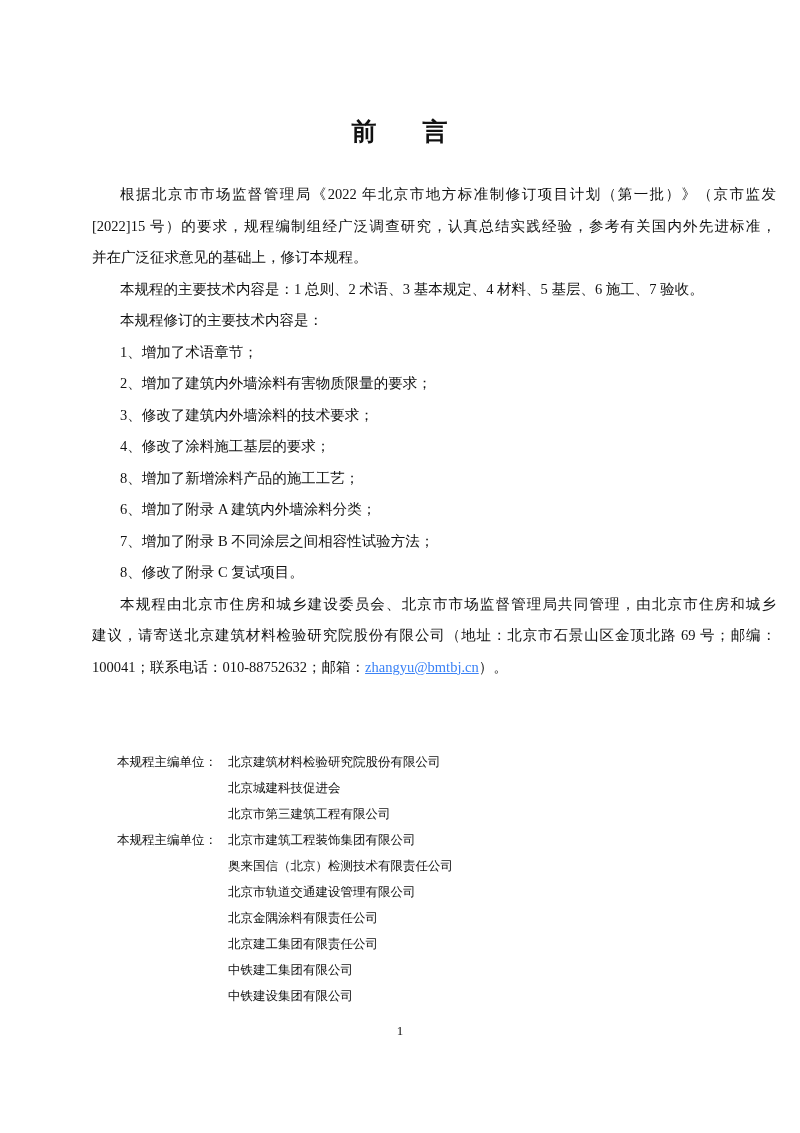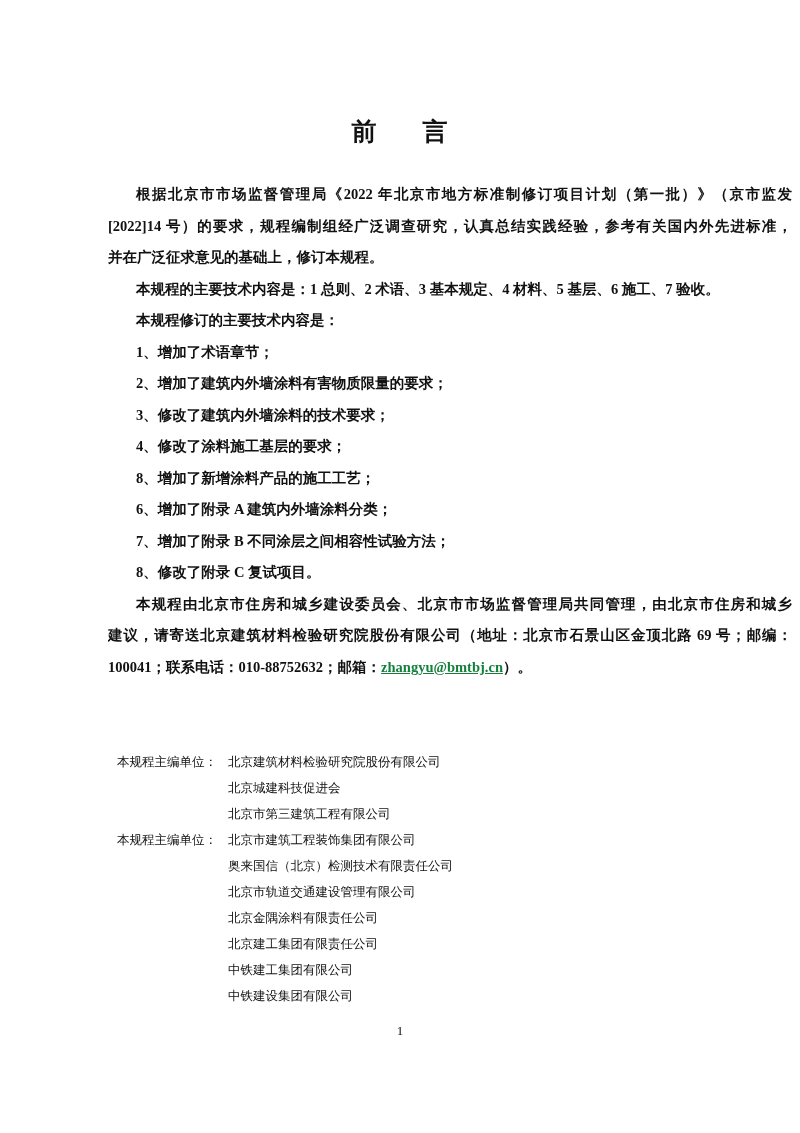--- a/index.html
+++ b/index.html
@@ -25,42 +25,41 @@
     display: flex;
     justify-content: center;
     gap: 45px;
     font-size: 25px;
     font-weight: bold;
     line-height: 28px;
     letter-spacing: 1px;
   }
   .body-text {
     position: absolute;
-    left: 108px;
+    left: 92px;
     top: 179px;
     width: 684px;
     font-size: 14.5px;
-    font-weight: bold;
   }
   .line {
     height: 31.5px;
     line-height: 31.5px;
     overflow: hidden;
     white-space: normal;
   }
   .line.justify {
     text-align: justify;
     text-align-last: justify;
   }
   .line.indent {
     padding-left: 28px;
   }
   .email-link {
     text-decoration: underline;
-    color: #15803d;
+    color: #3b82f6;
   }
   .colophon {
     position: absolute;
     left: 117px;
     top: 749px;
     width: 620px;
     font-size: 12.5px;
   }
   .colophon-row {
     display: flex;
@@ -90,21 +89,21 @@
 
 <div class="page">
 
   <div class="page-title">
     <span>前</span>
     <span>言</span>
   </div>
 
   <div class="body-text">
       <div class="line justify indent">根据北京市市场监督管理局《2022 年北京市地方标准制修订项目计划（第一批）》（京市监发</div>
-      <div class="line justify">[2022]14 号）的要求，规程编制组经广泛调查研究，认真总结实践经验，参考有关国内外先进标准，</div>
+      <div class="line justify">[2022]15 号）的要求，规程编制组经广泛调查研究，认真总结实践经验，参考有关国内外先进标准，</div>
       <div class="line">并在广泛征求意见的基础上，修订本规程。</div>
       <div class="line indent">本规程的主要技术内容是：1 总则、2 术语、3 基本规定、4 材料、5 基层、6 施工、7 验收。</div>
       <div class="line indent">本规程修订的主要技术内容是：</div>
       <div class="line indent">1、增加了术语章节；</div>
       <div class="line indent">2、增加了建筑内外墙涂料有害物质限量的要求；</div>
       <div class="line indent">3、修改了建筑内外墙涂料的技术要求；</div>
       <div class="line indent">4、修改了涂料施工基层的要求；</div>
       <div class="line indent">8、增加了新增涂料产品的施工工艺；</div>
       <div class="line indent">6、增加了附录 A 建筑内外墙涂料分类；</div>
       <div class="line indent">7、增加了附录 B 不同涂层之间相容性试验方法；</div>

